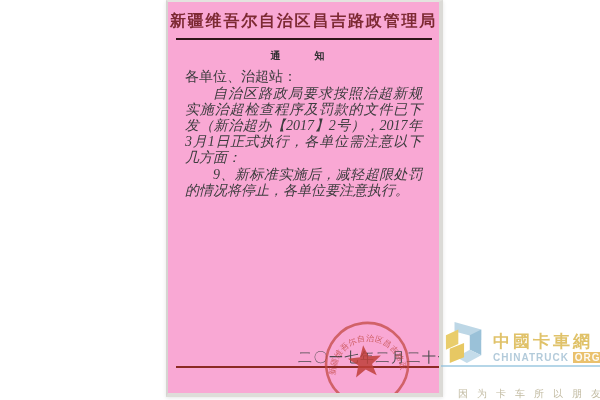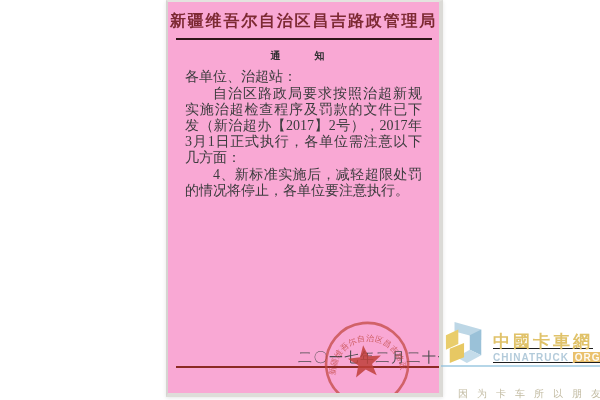--- a/index.html
+++ b/index.html
@@ -48,21 +48,21 @@
 
   .doc-body {
     margin:6px auto 0 auto;
     width:237px;
     font-size:14px;
     line-height:16px;
     color:#3c3c3e;
     text-align:justify;
   }
   .doc-body .salutation { text-indent:0; }
-  .doc-body p.para { text-indent:2em; margin-top:1px; }
+  .doc-body p.para { text-indent:2em; margin-top:1px;font-style:italic; }
 
   .doc-date {
     position:absolute; left:130px; top:347px;
     font-size:14px; letter-spacing:1.5px;
     color:#4a4a4c;
     white-space:nowrap;
     z-index:1;
   }
   .bottom-rule {
     position:absolute; left:8px; top:364px;
@@ -74,21 +74,21 @@
     position:absolute; left:141px; top:316px;
     z-index:3;
     transform:rotate(-6deg);
   }
 
   
   .watermark {
     position:absolute; left:441px; top:321px; width:159px;
     opacity:0.88;
   }
-  .wm-top { display:flex; align-items:flex-end;text-decoration:underline; }
+  .wm-top { display:flex; align-items:flex-end; }
   .wm-logo { flex:0 0 auto; margin-right:4px; }
   .wm-names { padding-top:8px; white-space:nowrap; }
   .wm-cn {
     font-size:17px; font-weight:bold; letter-spacing:3px;
     color:#dcba55;
     text-shadow:0 0 1px #ffffff, 1px 1px 0 rgba(255,255,255,0.9);
     white-space:nowrap;
   }
   .wm-en {
     margin-top:-1px;
@@ -109,21 +109,21 @@
 
 <div class="paper">
 
   <div class="org-title">新疆维吾尔自治区昌吉路政管理局</div>
   <div class="title-rule"></div>
   <div class="notice-heading">通　知</div>
 
   <div class="doc-body">
     <p class="salutation">各单位、治超站：</p>
     <p class="para">自治区路政局要求按照治超新规实施治超检查程序及罚款的文件已下发（新治超办【2017】2号），2017年3月1日正式执行，各单位需注意以下几方面：</p>
-    <p class="para">4、新标准实施后，减轻超限处罚的情况将停止，各单位要注意执行。</p>
+    <p class="para">9、新标准实施后，减轻超限处罚的情况将停止，各单位要注意执行。</p>
   </div>
 
   <div class="doc-date">二〇一七年二月二十一日</div>
   <div class="bottom-rule"></div>
 
   <svg class="seal" width="114" height="90" viewBox="0 0 114 90">
     <defs>
       <path id="sealArc" d="M 25 56 A 33 33 0 1 1 91 56" fill="none"></path>
     </defs>
     <circle cx="58" cy="46" r="41" fill="none" stroke="#c0463f" stroke-width="2.6" opacity="0.72"></circle>

